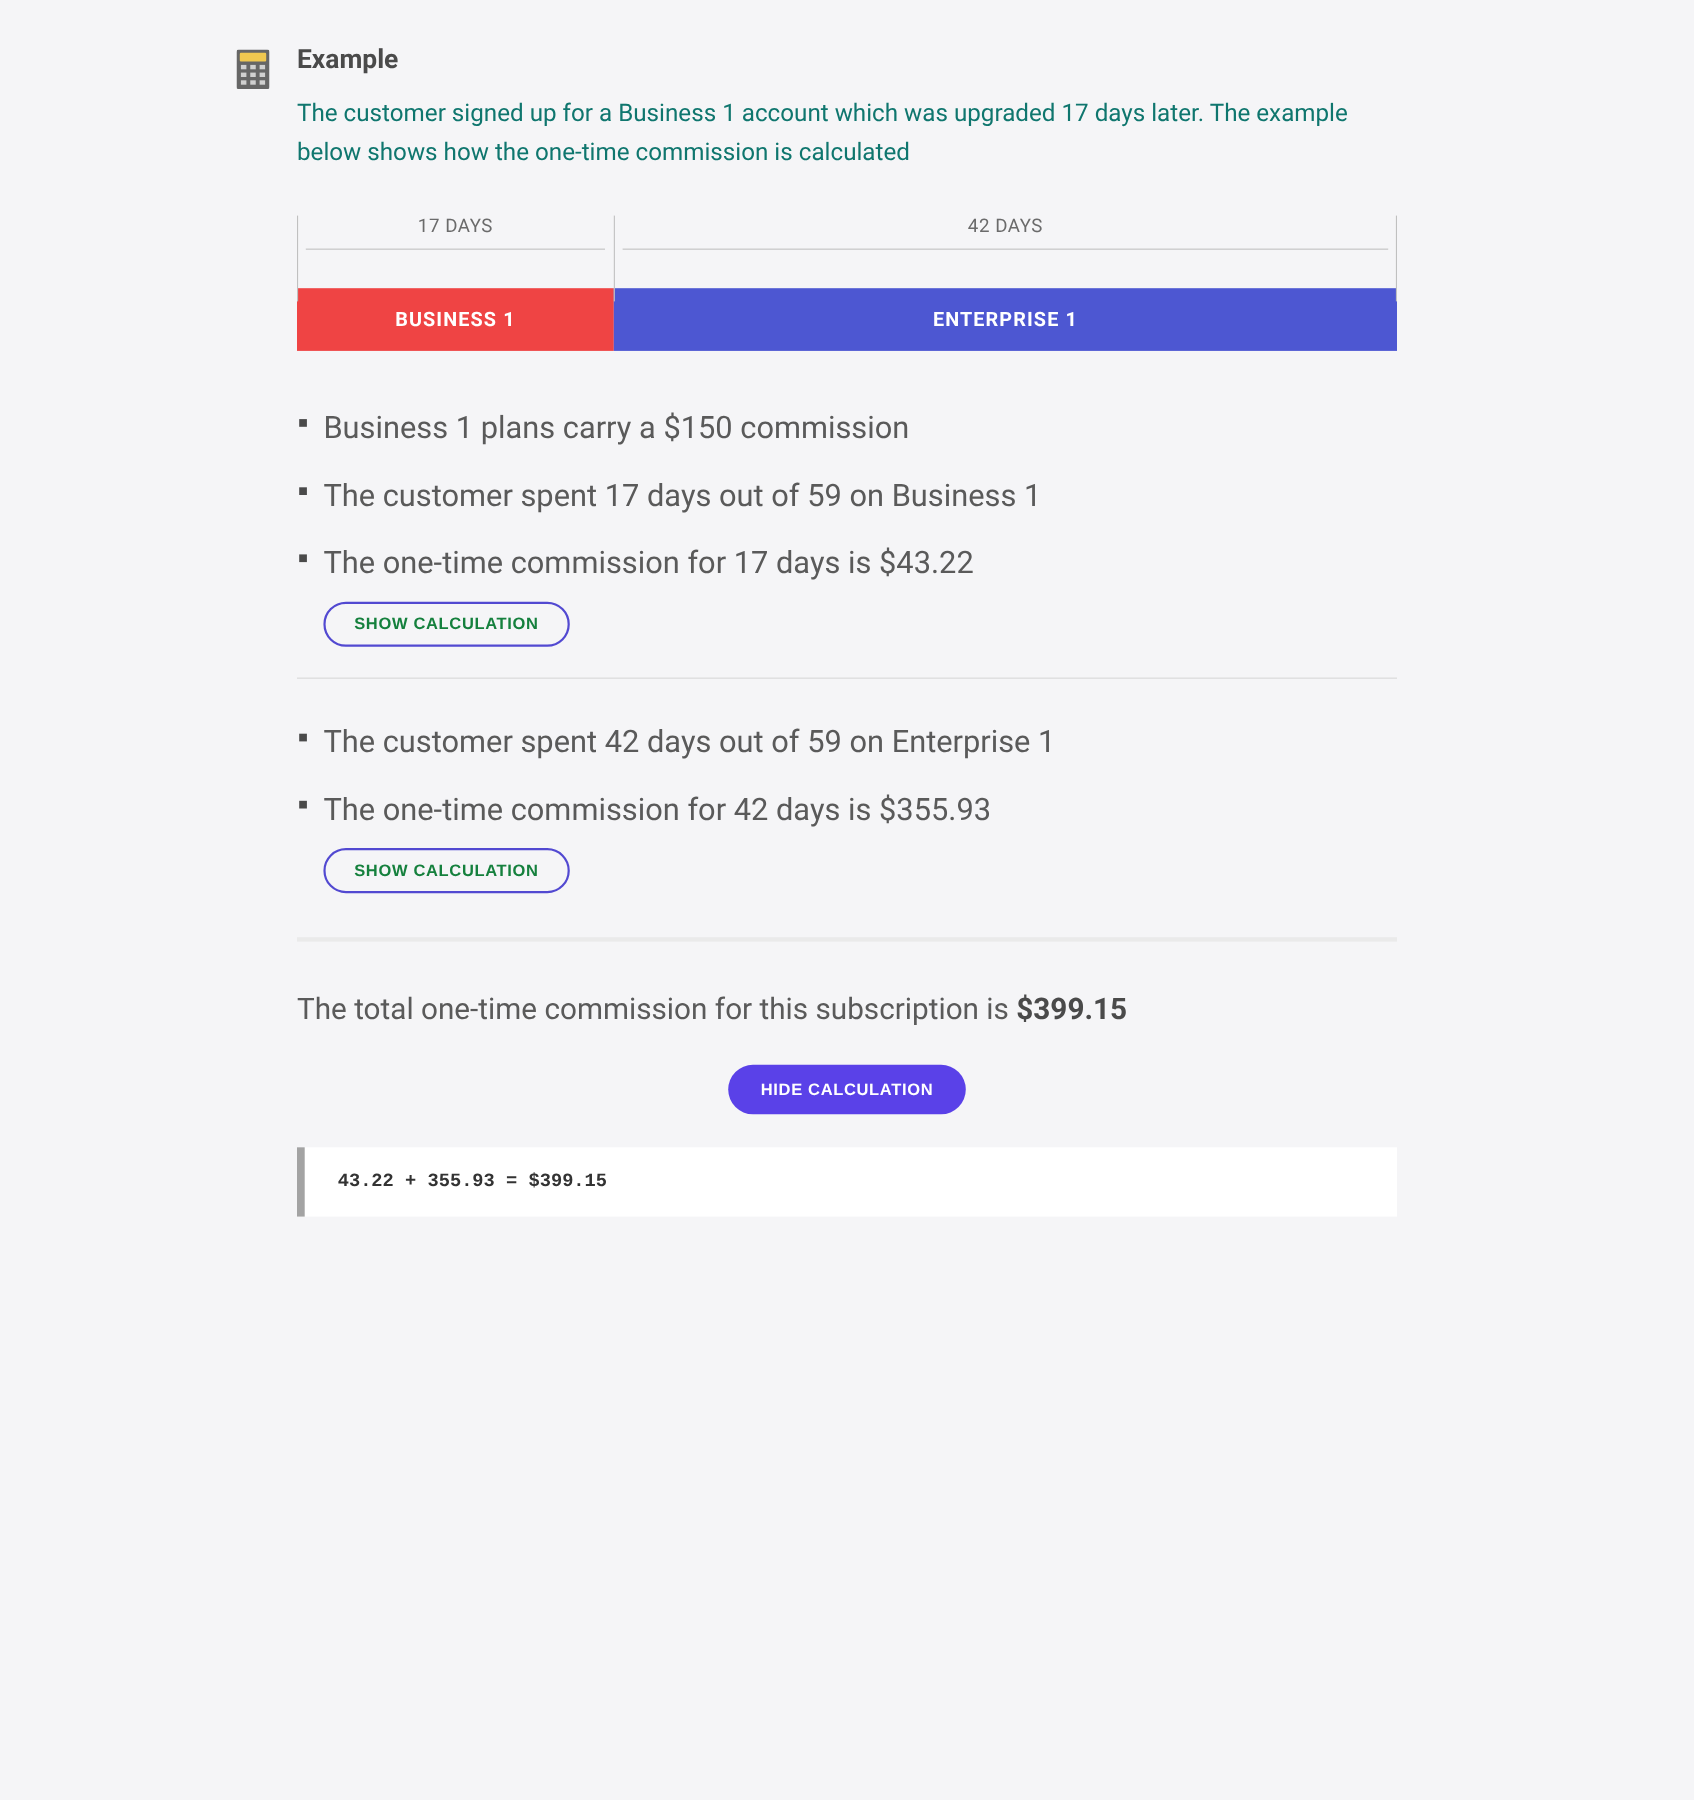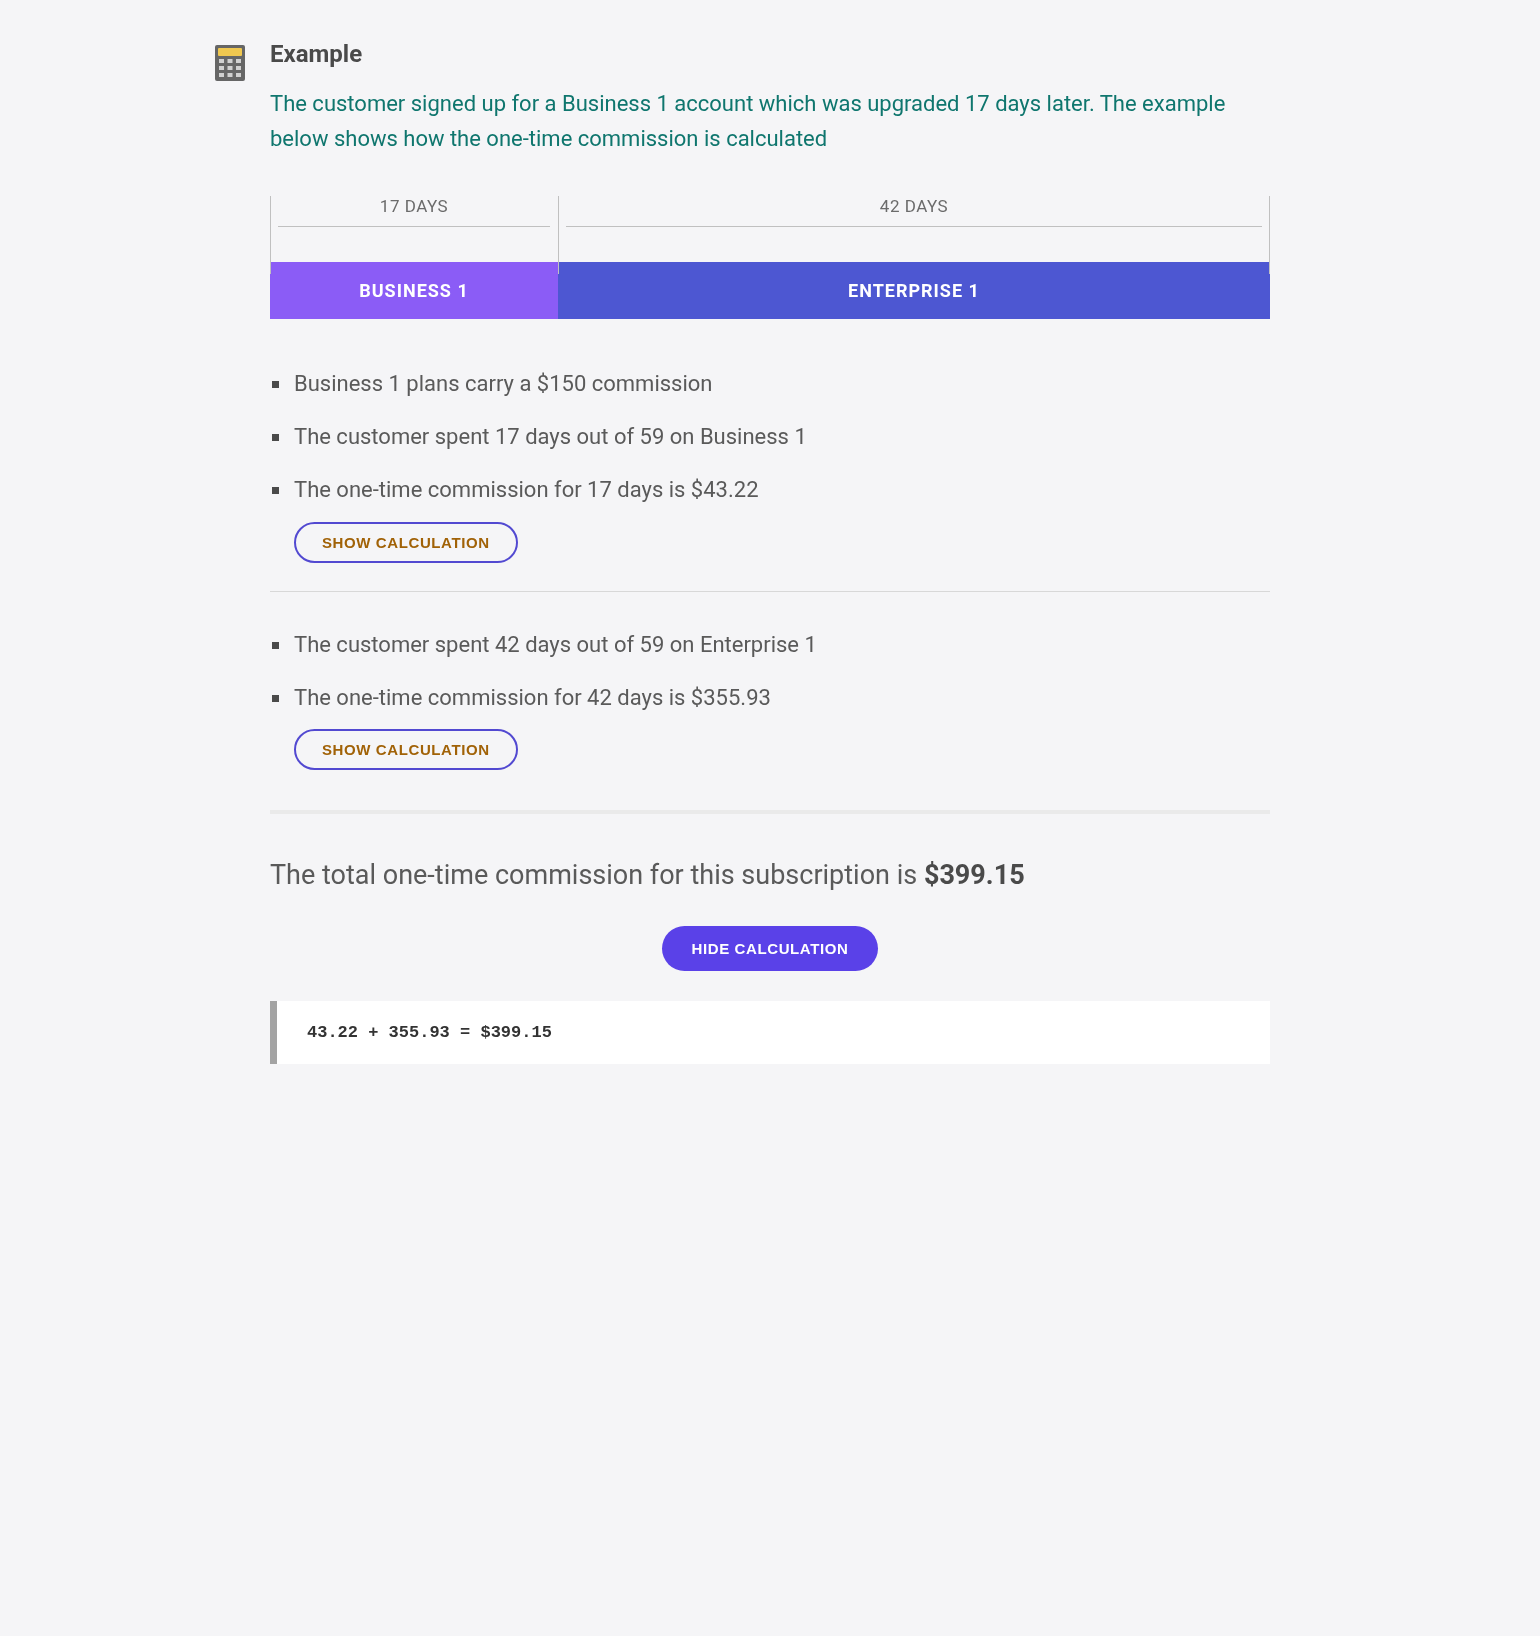--- a/index.html
+++ b/index.html
@@ -79,51 +79,51 @@
     }
     .plan-bar {
       text-align: center;
       color: #fff;
       font-size: 18px;
       font-weight: 700;
       letter-spacing: 1px;
       padding: 18px 8px;
     }
     .plan-bar.teal {
-      background: #8b5cf6;
+      background: #ef4444;
       width: 28.8%;
     }
     .plan-bar.blue {
       background: #4d57d2;
       width: 71.2%;
     }
     ul {
       list-style: none;
     }
     ul li {
       position: relative;
       padding-left: 24px;
-      font-size: 22px;
+      font-size: 28px;
       color: #5a5a5a;
       margin-bottom: 22px;
       line-height: 1.4;
     }
     ul li::before {
       content: '';
       position: absolute;
       left: 2px;
       top: 12px;
       width: 7px;
       height: 7px;
       background: #4a4a4a;
     }
     .btn-outline {
       display: inline-block;
       border: 2px solid #5249d1;
-      color: #a16207;
+      color: #15803d;
       background: transparent;
       border-radius: 999px;
       padding: 10px 26px;
       font-size: 15px;
       font-weight: 600;
       letter-spacing: 0.6px;
       cursor: pointer;
       margin-left: 24px;
       margin-top: -6px;
       margin-bottom: 10px;

